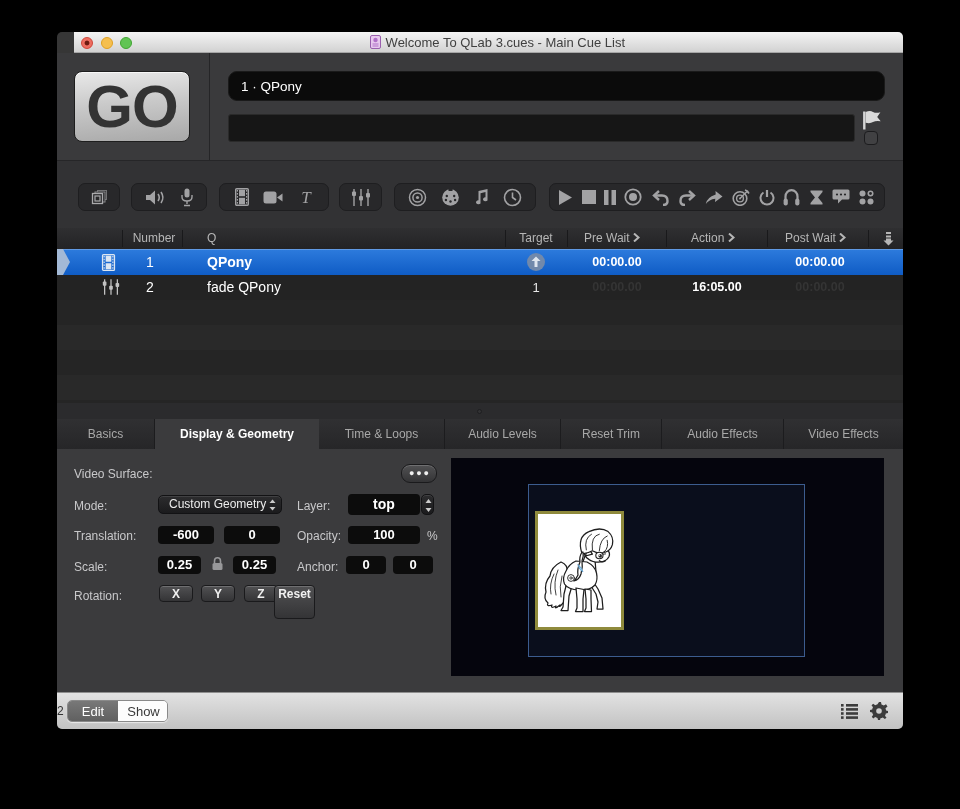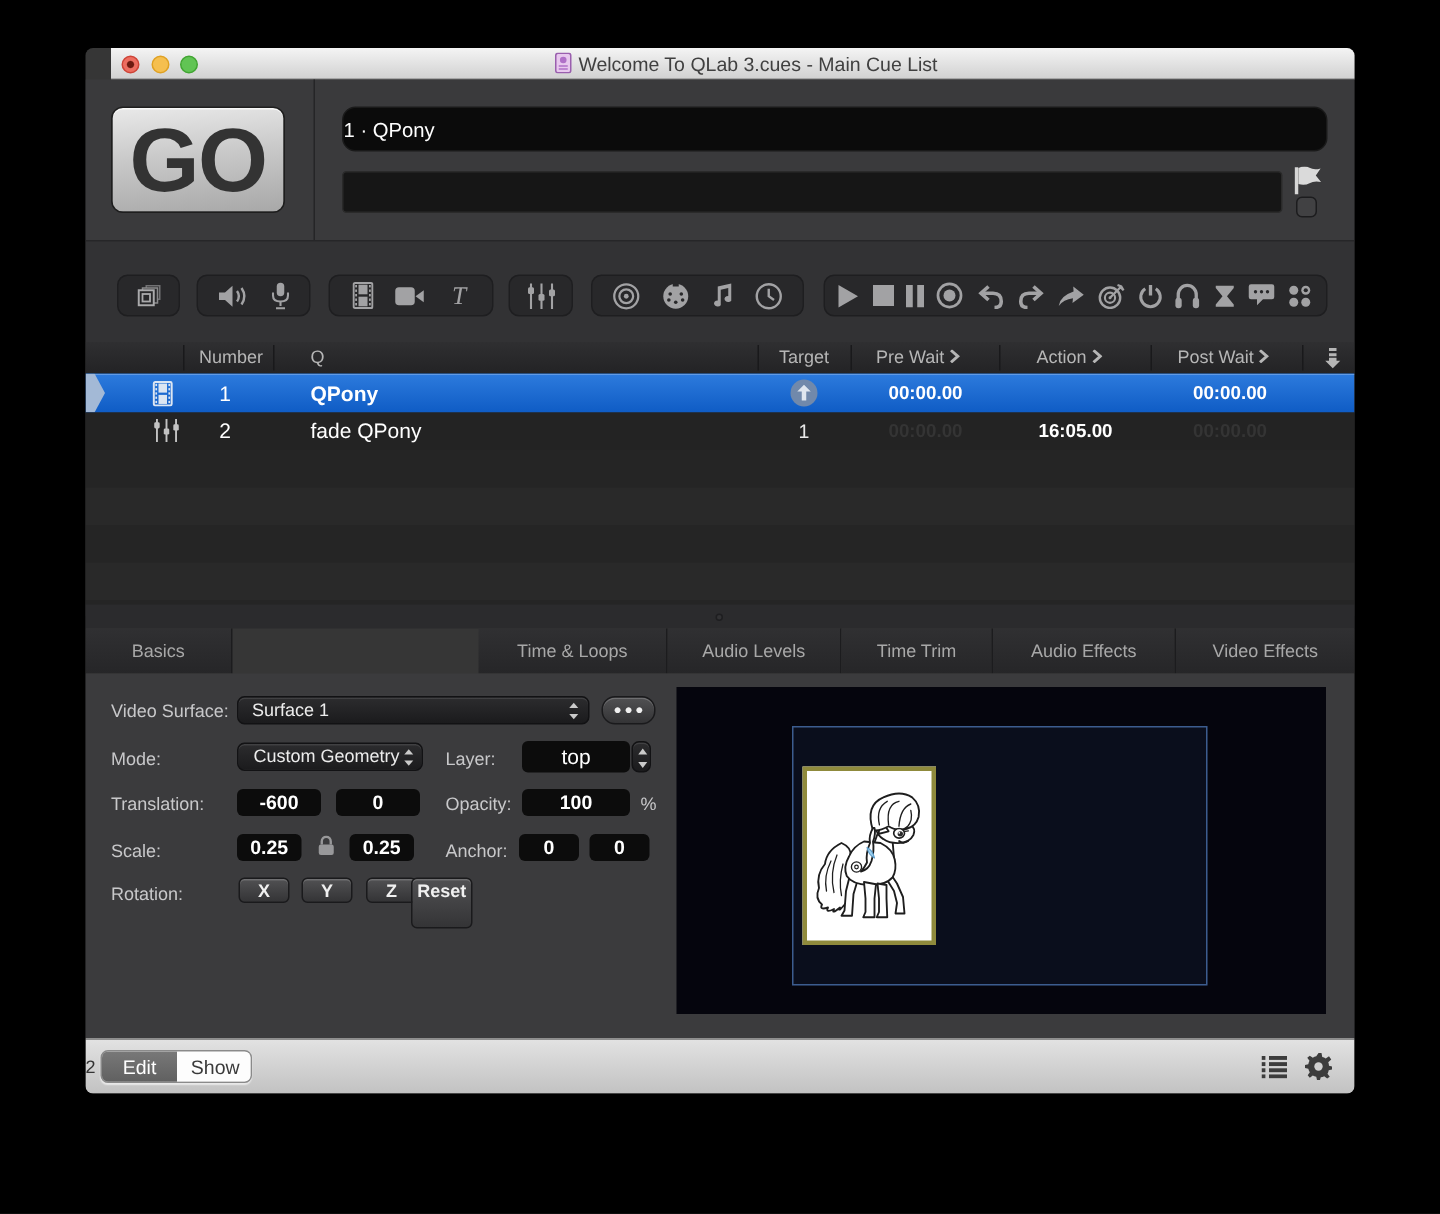--- a/index.html
+++ b/index.html
@@ -7,21 +7,21 @@
 .abs { position:absolute; }
 #win { position:absolute; left:57px; top:32px; width:846px; height:697px; border-radius:5px; overflow:hidden; background:#363636; }
 
 #titlebar { position:absolute; left:0; top:0; width:846px; height:21px; background:linear-gradient(#f4f4f4,#d2d2d2); border-bottom:1px solid #a6a6a6;margin-left:17px; }
 .tl { position:absolute; top:5px; width:12px; height:12px; border-radius:50%; }
 #title { position:absolute; top:0; left:0; width:846px; height:21px; text-align:center; font-size:13px; line-height:21px; color:#404040; }
 
 #gopanel { position:absolute; left:0; top:21px; width:846px; height:107px; background:#3a3a3c; }
 #gopanel .divider { position:absolute; left:152px; top:0; width:1px; height:107px; background:#252527; }
 #gobtn { position:absolute; left:17px; top:18px; width:116px; height:71px; border-radius:8px; background:linear-gradient(175deg,#e9e9e9 0%,#c9c9c9 45%,#a8a8a8 100%); border:1px solid #1e1e1e; box-shadow:inset 0 1px 0 rgba(255,255,255,.7); color:#333; font-weight:bold; font-size:60px; text-align:center; line-height:70px; letter-spacing:-1px; }
-#standby { position:absolute; left:171px; top:18px; width:657px; height:30px; background:#0b0b0b; border-radius:9px; border:1px solid #1a1a1a; color:#fff; font-size:13.5px; line-height:29px; padding-left:0; }
+#standby { position:absolute; left:171px; top:18px; width:657px; height:30px; background:#0b0b0b; border-radius:9px; border:1px solid #1a1a1a; color:#fff; font-size:13.5px; line-height:29px; padding-left:12px; }
 #notes { position:absolute; left:171px; top:61px; width:627px; height:28px; background:#161616; border-radius:3px; border:1px solid #2a2a2a; }
 
 #toolbar { position:absolute; left:0; top:128px; width:846px; height:68px; background:#323234; border-top:1px solid #262628; }
 .tbtn { position:absolute; top:22px; height:28px; background:#28282a; border:1px solid #1e1e20; border-radius:7px; display:flex; align-items:center; justify-content:space-evenly; }
 .tbtn svg { display:block; }
 
 #cuelist { position:absolute; left:0; top:196px; width:846px; height:183px; background:#252525; }
 #chead { position:absolute; left:0; top:0; width:846px; height:21px; background:linear-gradient(#2f2f31,#232325); color:#b6b6b6; font-size:12px; }
 #chead .sep { position:absolute; top:2px; width:1px; height:17px; background:#19191b; }
 #chead .lbl { position:absolute; top:0; line-height:21px; }
@@ -309,44 +309,39 @@
     <div class="stripe" style="top:97px;background:#292929"></div>
     <div class="stripe" style="top:122px;background:#252525"></div>
     <div class="stripe" style="top:147px;background:#292929"></div>
     <div class="stripe" style="top:172px;height:11px;background:#252525"></div>
   </div>
   <div id="splitter">
       <div class="dot"></div>
     </div>
   <div id="tabs">
     <div class="tab" style="left:0;width:98px">Basics</div>
+    <div class="tab tabsel" style="left:98px;width:164px">Display &amp; Geometry</div>
     <div class="tab" style="left:388px;width:116px">Audio Levels</div>
     <div class="tab" style="left:262px;width:126px">Time &amp; Loops</div>
-    <div class="tab" style="left:504px;width:101px">Time Trim</div>
+    <div class="tab" style="left:504px;width:101px">Reset Trim</div>
     <div class="tab" style="left:605px;width:122px">Audio Effects</div>
     <div class="tab" style="left:727px;width:119px;border-right:none">Video Effects</div>
   </div>
   <div id="inspector">
     <div class="ilabel" style="left:17px;top:18px">Video Surface:</div>
-    <div class="drop" style="left:101px;top:15px;width:235px;height:19px;line-height:17px;padding-left:9px">Surface 1
-      <svg class="abs" style="right:6px;top:3px" width="7" height="12" viewBox="0 0 7 12">
-          <path d="M3.5,0.5 L6.5,4 L0.5,4 Z" fill="#cacaca"></path>
-          <path d="M3.5,11.5 L6.5,8 L0.5,8 Z" fill="#cacaca"></path>
-        </svg>
-    </div>
     <div class="pill" style="left:344px;top:15px;width:36px;height:19px;line-height:16px;letter-spacing:0;font-size:9px;border-radius:9px">● ● ●</div>
     <div class="ilabel" style="left:17px;top:50px">Mode:</div>
     <div class="drop" style="left:101px;top:46px;width:124px;height:19px;line-height:17px;padding-left:10px">Custom Geometry
       <svg class="abs" style="right:5px;top:3px" width="7" height="12" viewBox="0 0 7 12">
           <path d="M3.5,0.5 L6.5,4 L0.5,4 Z" fill="#cacaca"></path>
           <path d="M3.5,11.5 L6.5,8 L0.5,8 Z" fill="#cacaca"></path>
         </svg>
     </div>
     <div class="ilabel" style="left:240px;top:50px">Layer:</div>
-    <div class="field" style="left:291px;top:45px;width:72px;height:21px;line-height:21px;font-weight:normal;font-size:14px">top</div>
+    <div class="field" style="left:291px;top:45px;width:72px;height:21px;line-height:21px;font-weight:bold;font-size:14px">top</div>
     <div class="drop" style="left:364px;top:45px;width:13px;height:21px"><svg width="11" height="19" viewBox="0 0 11 19" style="margin:1px 0 0 1px">
           <path d="M5.5,3 L8.5,7 L2.5,7 Z" fill="#cacaca"></path>
           <path d="M5.5,16 L8.5,12 L2.5,12 Z" fill="#cacaca"></path>
         </svg></div>
     <div class="ilabel" style="left:17px;top:80px">Translation:</div>
     <div class="field" style="left:101px;top:77px;width:56px;height:18px;line-height:18px">-600</div>
     <div class="field" style="left:167px;top:77px;width:56px;height:18px;line-height:18px">0</div>
     <div class="ilabel" style="left:240px;top:80px">Opacity:</div>
     <div class="field" style="left:291px;top:77px;width:72px;height:18px;line-height:18px">100</div>
     <div class="ilabel" style="left:370px;top:80px">%</div>

